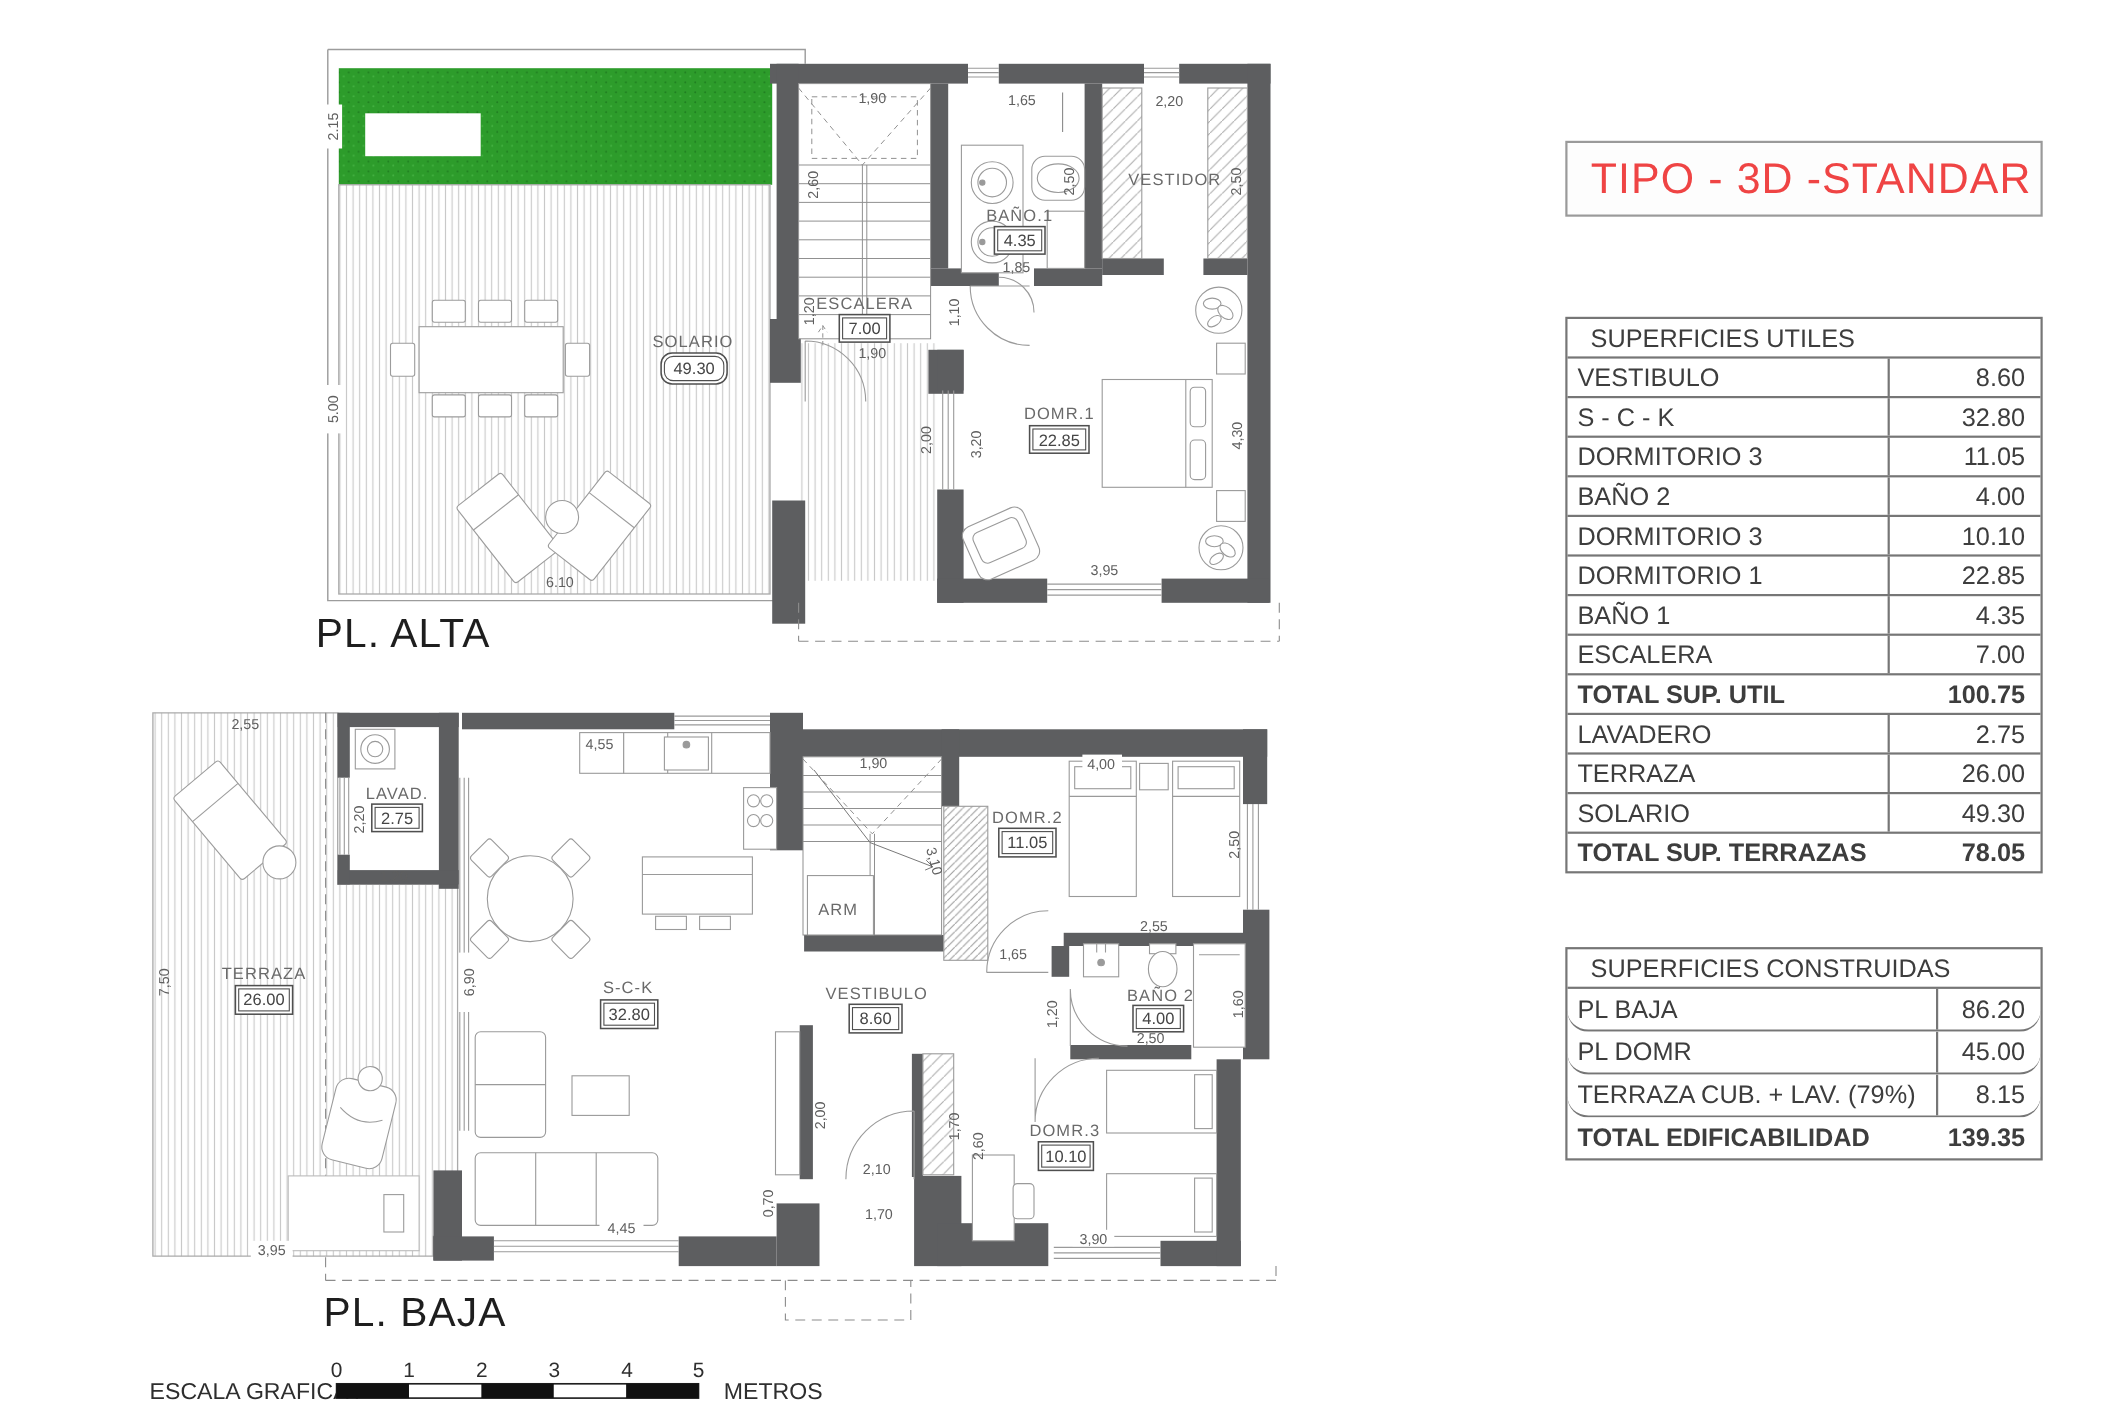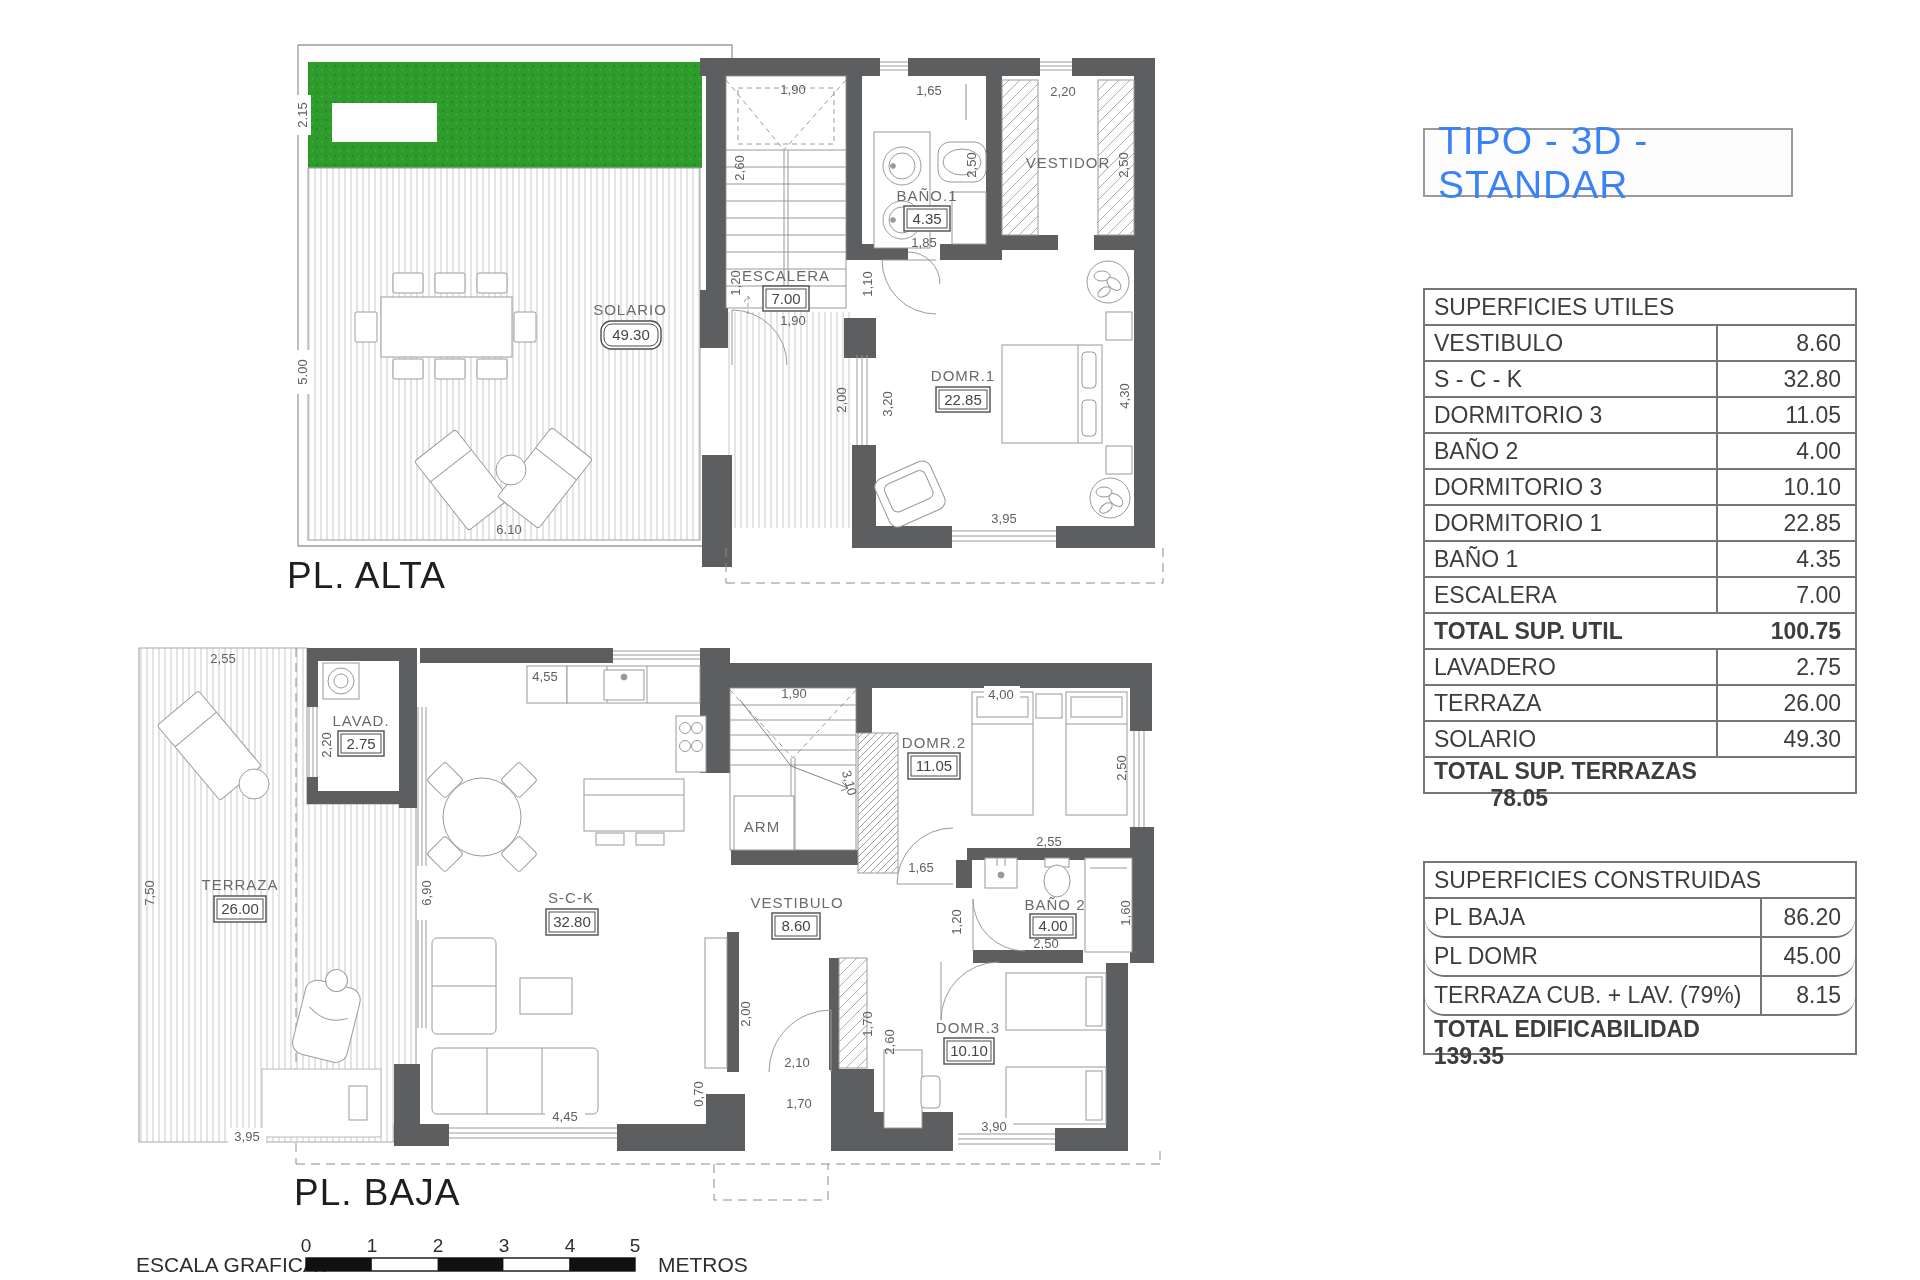--- a/index.html
+++ b/index.html
@@ -5,28 +5,28 @@
   html,body{margin:0;padding:0;background:#fff;}
   .sheet{position:relative;width:1920px;height:1280px;background:#ffffff;overflow:hidden;
          font-family:"Liberation Sans", sans-serif;}
   svg text{font-family:"Liberation Sans", sans-serif;}
   .dim{font-size:13px;fill:#5f5f5f;}
   .room{font-size:15px;fill:#6a6a6a;letter-spacing:1px;}
   .areaval{font-size:15px;fill:#454545;}
   .plname{font-size:37px;fill:#1e1e1e;letter-spacing:1px;}
   .scnum{font-size:19px;fill:#2e2e2e;}
   .sclab{font-size:21px;fill:#2e2e2e;}
-  .title-box{position:absolute;left:1423px;top:128px;width:370px;height:69px;
+  .title-box{position:absolute;left:1423px;top:128px;width:434px;height:69px;
     border:2px solid #9a9a9a;box-sizing:border-box;display:flex;align-items:center;justify-content:center;
-    font-size:39px;color:#3b82f6;letter-spacing:1px;background:#fdfdfd;padding-left:13px;}
+    font-size:39px;color:#ef4444;letter-spacing:1px;background:#fdfdfd;padding-left:13px;}
   .tbl{position:absolute;left:1423px;width:434px;border:2px solid #767676;box-sizing:border-box;
     color:#3d3d3d;font-size:23px;background:#fff;}
-  .tbl .hdr{height:34px;display:flex;align-items:center;padding-left:9px;border-bottom:2px solid #767676;}
+  .tbl .hdr{height:34px;display:flex;align-items:center;padding-left:21px;border-bottom:2px solid #767676;}
   .tbl .row{height:34px;display:flex;border-bottom:2px solid #767676;}
-  .tbl .row:last-child{border-bottom:none;flex-direction:column;}
+  .tbl .row:last-child{border-bottom:none;}
   .tbl .lbl{flex:1;display:flex;align-items:center;padding-left:9px;}
   .tbl .val{display:flex;align-items:center;justify-content:flex-end;padding-right:14px;border-left:2px solid #767676;}
   .tbl1 .val{width:123px;}
   .tbl2 .row{height:37px;border-radius:19px;}
   .tbl2 .val{width:79px;}
   .tbl .row.total{font-weight:bold;}
   .tbl .row.total .val{border-left:none;}
 </style>
 </head>
 <body>

